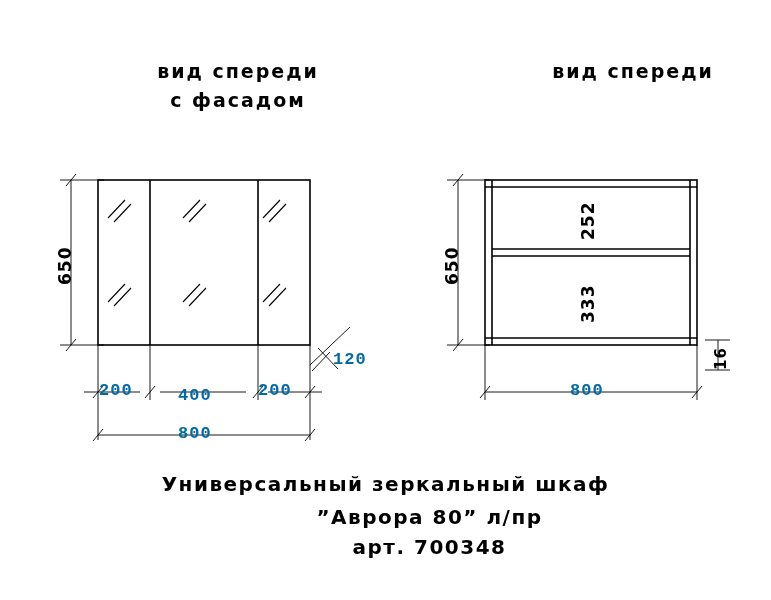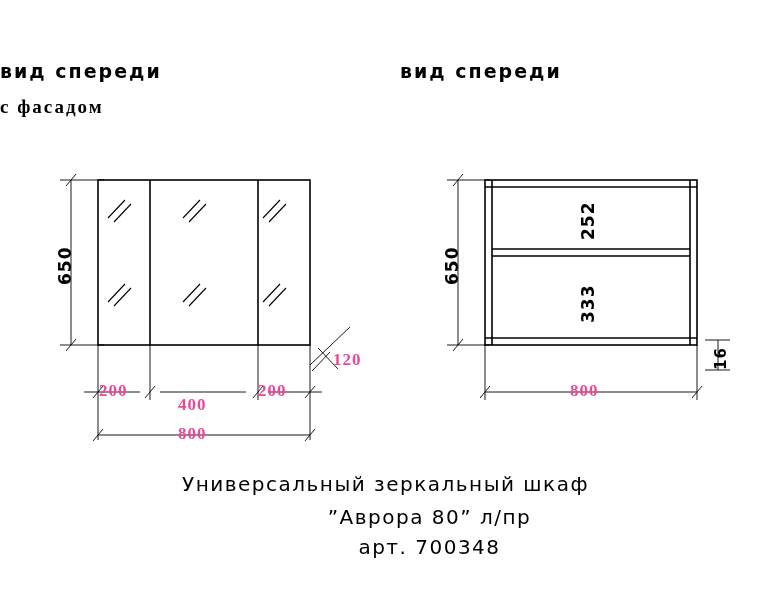--- a/index.html
+++ b/index.html
@@ -15,58 +15,60 @@
     overflow: hidden;
     font-family: "DejaVu Sans", sans-serif;
   }
   .abs { position: absolute; }
   .ttl {
     font-family: "DejaVu Sans", sans-serif;
     font-weight: 700;
     font-size: 19px;
     letter-spacing: 2px;
     color: #000;
+    text-align: center;
     white-space: nowrap;
+    padding-left: 48px;
   }
   .dim {
-    font-family: Liberation Serif, serif;
+    font-family: Liberation Mono, monospace;
     font-weight: 700;
     font-size: 17px;
-    color: #ec4899;
+    color: #0369a1;
     white-space: nowrap;
     letter-spacing: 1px;
   }
   .dim-v {
     font-family: "DejaVu Sans", sans-serif;
     font-weight: 700;
     font-size: 17px;
     color: #000;
     white-space: nowrap;
     letter-spacing: 1px;
     transform: rotate(-90deg);
     transform-origin: left top;
   }
   .cap {
     font-family: "DejaVu Sans", sans-serif;
-    font-weight: 400;
+    font-weight: 700;
     font-size: 20px;
     letter-spacing: 1.5px;
     color: #000;
     text-align: center;
     white-space: nowrap;
   }
   svg { display: block; }
 </style>
 </head>
 <body>
 
 <div id="root">
 
   <div class="abs ttl" style="left:0px; top:60px; width:380px;">вид спереди</div>
-  <div class="abs ttl" style="left:0px; top:96px; width:380px;font-family:Liberation Serif, serif;">с фасадом</div>
+  <div class="abs ttl" style="left:0px; top:89px; width:380px;">с фасадом</div>
 
   <div class="abs ttl" style="left:400px; top:60px; width:370px;">вид спереди</div>
 
   <svg class="abs" style="left:0px; top:0px;" width="400" height="470" viewBox="0 0 400 470">
     <g stroke="#000" fill="none" stroke-width="1.6">
 
       <rect x="98" y="180" width="212" height="165"></rect>
 
       <line x1="150" y1="180" x2="150" y2="345"></line>
       <line x1="258" y1="180" x2="258" y2="345"></line>
@@ -118,21 +120,21 @@
       <line x1="305" y1="441" x2="315" y2="429"></line>
 
       <line x1="310" y1="365" x2="350" y2="327"></line>
       <line x1="312" y1="371" x2="330" y2="352"></line>
       <line x1="318" y1="348" x2="338" y2="369"></line>
     </g>
   </svg>
 
   <div class="abs dim-v" style="left:55px; top:285px;">650</div>
   <div class="abs dim" style="left:99px; top:381px;">200</div>
-  <div class="abs dim" style="left:178px; top:395px;">400</div>
+  <div class="abs dim" style="left:178px; top:386px;">400</div>
   <div class="abs dim" style="left:258px; top:381px;">200</div>
   <div class="abs dim" style="left:178px; top:424px;">800</div>
   <div class="abs dim" style="left:333px; top:350px;">120</div>
 
   <svg class="abs" style="left:400px; top:0px;" width="371" height="470" viewBox="0 0 371 470">
     <g stroke="#000" fill="none" stroke-width="1.6">
 
       <rect x="85" y="180" width="212" height="165"></rect>
 
       <line x1="92" y1="180" x2="92" y2="345"></line>

